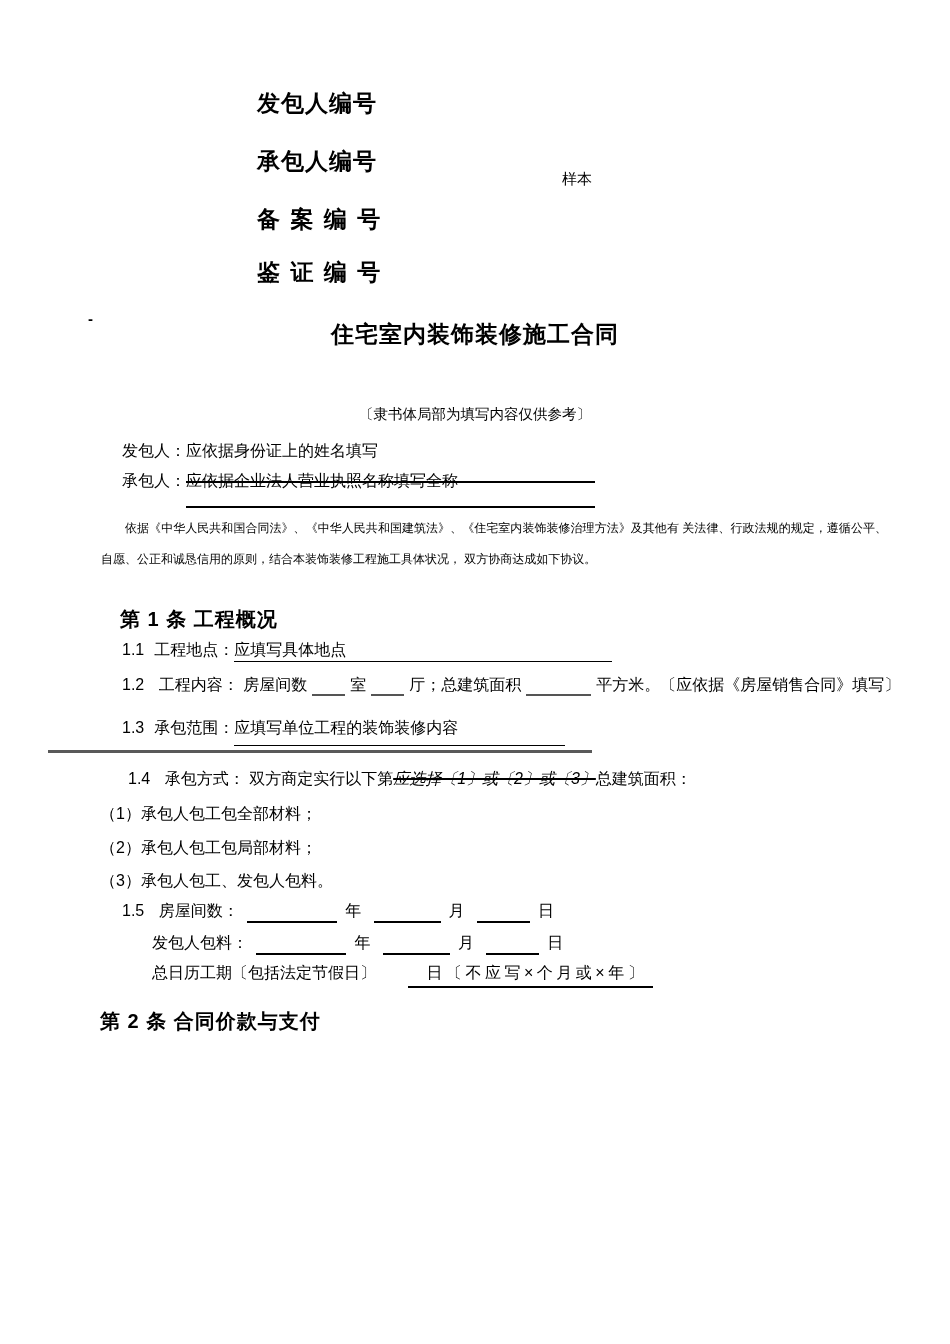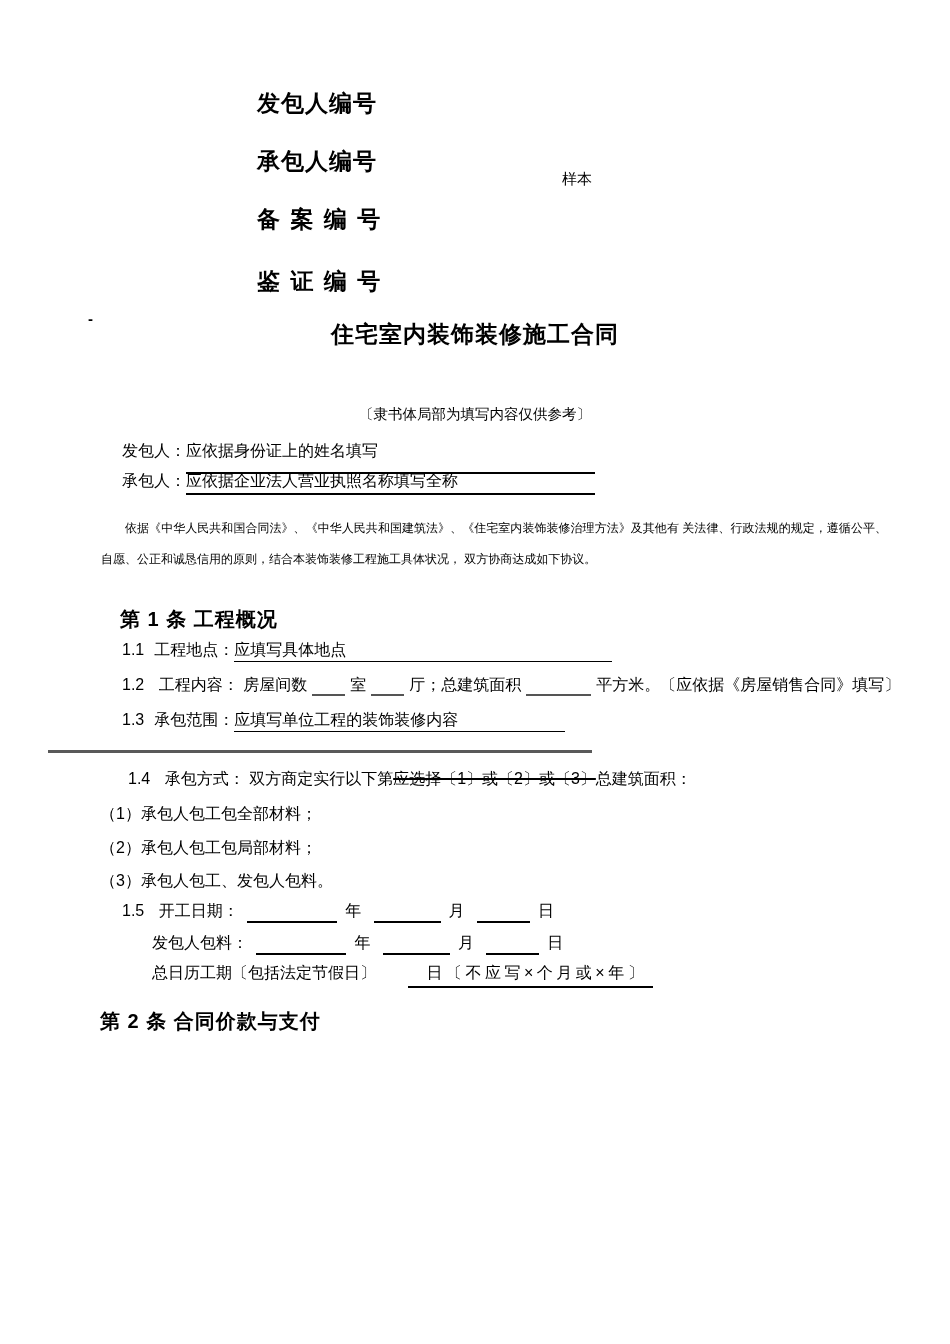--- a/index.html
+++ b/index.html
@@ -31,55 +31,55 @@
   .sec-heading{font-size:20px;font-weight:bold;letter-spacing:1px;}
   
   .bk-sm{display:inline-block;border-bottom:2px solid #555;height:18px;vertical-align:-6px;}
   .w33{width:33px;margin:0 5px;}
   .w65{width:65px;margin:0 5px;}
   
   .bk{display:inline-block;border-bottom:2px solid #000;height:20px;vertical-align:-7px;}
   .w90{width:90px;margin:0 8px 0 4px;}
   .w67{width:67px;margin:0 8px;}
   .w53{width:53px;margin:0 8px;}
-  .struck{text-decoration:line-through;text-decoration-thickness:1.5px;}
+  .struck{text-decoration:line-through;text-decoration-thickness:1.5px;font-style:italic;}
   .hrule{height:3px;background:#595959;}
   .duration-fill{
     display:inline-block;border-bottom:2px solid #000;
     padding:0 6px 4px 18px;letter-spacing:3.5px;margin-left:28px;
   }
   .opt{font-size:16px;}
 </style>
 </head>
 <body>
 
 <div class="abs hdr-label" style="left:257px;top:88px;">发包人编号</div>
 
 <div class="abs hdr-label" style="left:257px;top:146px;">承包人编号</div>
 
 <div class="abs sample" style="left:562px;top:170px;">样本</div>
 
 <div class="abs hdr-label" style="left:257px;top:204px;letter-spacing:2px;">备 案 编 号</div>
 
-<div class="abs hdr-label" style="left:257px;top:266px;letter-spacing:2px;">鉴 证 编 号</div>
+<div class="abs hdr-label" style="left:257px;top:257px;letter-spacing:2px;">鉴 证 编 号</div>
 
 <div class="abs left-dash" style="left:88px;top:310px;">-</div>
 
 <div class="abs doc-title" style="top:319px;">住宅室内装饰装修施工合同</div>
 
 <div class="abs doc-subtitle" style="top:377px;margin-top:28px;">〔隶书体局部为填写内容仅供参考〕</div>
 
 <div class="abs t row party-row" style="left:122px;top:442px;">
   <span>发包人：</span>
-  <span class="fill grow" style="padding-bottom:12px;">应依据身份证上的姓名填写</span>
+  <span class="fill grow" style="padding-bottom:21px;">应依据身份证上的姓名填写</span>
 </div>
 
 <div class="abs t row party-row" style="left:122px;top:472px;">
   <span>承包人：</span>
-  <span class="fill grow" style="padding-bottom:3px;">应依据企业法人营业执照名称填写全称</span>
+  <span class="fill grow" style="padding-bottom:16px;">应依据企业法人营业执照名称填写全称</span>
 </div>
 
 <p class="abs preamble" style="left:85px;top:497px;">依据《中华人民共和国合同法》、《中华人民共和国建筑法》、《住宅室内装饰装修治理方法》及其他有 关法律、行政法规的规定，遵循公平、自愿、公正和诚恳信用的原则，结合本装饰装修工程施工具体状况， 双方协商达成如下协议。</p>
 
 <div class="abs sec-heading" style="left:120px;top:606px;">第 1 条 工程概况</div>
 
 <div class="abs t row" style="left:122px;top:641px;width:490px;">
   <span class="num">1.1</span>
   <span>工程地点：</span>
   <span class="fill-thin grow" style="padding-bottom:2px;">应填写具体地点</span>
@@ -87,38 +87,38 @@
 
 <div class="abs t" style="left:122px;top:676px;white-space:nowrap;">
   <span class="num">1.2</span>
   <span>工程内容：</span>
   <span>房屋间数</span><span class="bk-sm w33"></span><span>室</span><span class="bk-sm w33"></span><span>厅；总建筑面积</span><span class="bk-sm w65"></span><span>平方米。〔应依据《房屋销售合同》填写〕</span>
 </div>
 
 <div class="abs t row" style="left:122px;top:711px;width:443px;">
   <span class="num">1.3</span>
   <span>承包范围：</span>
-  <span class="fill-thin grow" style="padding-bottom:2px;">应填写单位工程的装饰装修内容</span>
+  <span class="fill-thin grow" style="padding-bottom:8px;margin-top:8px;">应填写单位工程的装饰装修内容</span>
 </div>
 
 <div class="abs hrule" style="left:48px;top:750px;width:544px;"></div>
 
 <div class="abs t" style="left:128px;top:770px;white-space:nowrap;">
   <span class="num">1.4</span>
   <span>承包方式：</span>
   <span>双方商定实行以下第</span><span class="struck">应选择〔1〕或〔2〕或〔3〕</span><span>总建筑面积：</span>
 </div>
 
 <div class="abs opt" style="left:100px;top:804px;">（1）承包人包工包全部材料；</div>
 <div class="abs opt" style="left:100px;top:838px;">（2）承包人包工包局部材料；</div>
 <div class="abs opt" style="left:100px;top:871px;">（3）承包人包工、发包人包料。</div>
 
 <div class="abs t" style="left:122px;top:901px;white-space:nowrap;">
   <span class="num">1.5</span>
-  <span>开工日期：</span>
+  <span>房屋间数：</span>
   <span class="bk w90"></span><span>年</span>
   <span class="bk w67"></span><span>月</span>
   <span class="bk w53"></span><span>日</span>
 </div>
 
 <div class="abs t" style="left:152px;top:933px;white-space:nowrap;">
   <span>发包人包料：</span>
   <span class="bk w90"></span><span>年</span>
   <span class="bk w67"></span><span>月</span>
   <span class="bk w53"></span><span>日</span>

